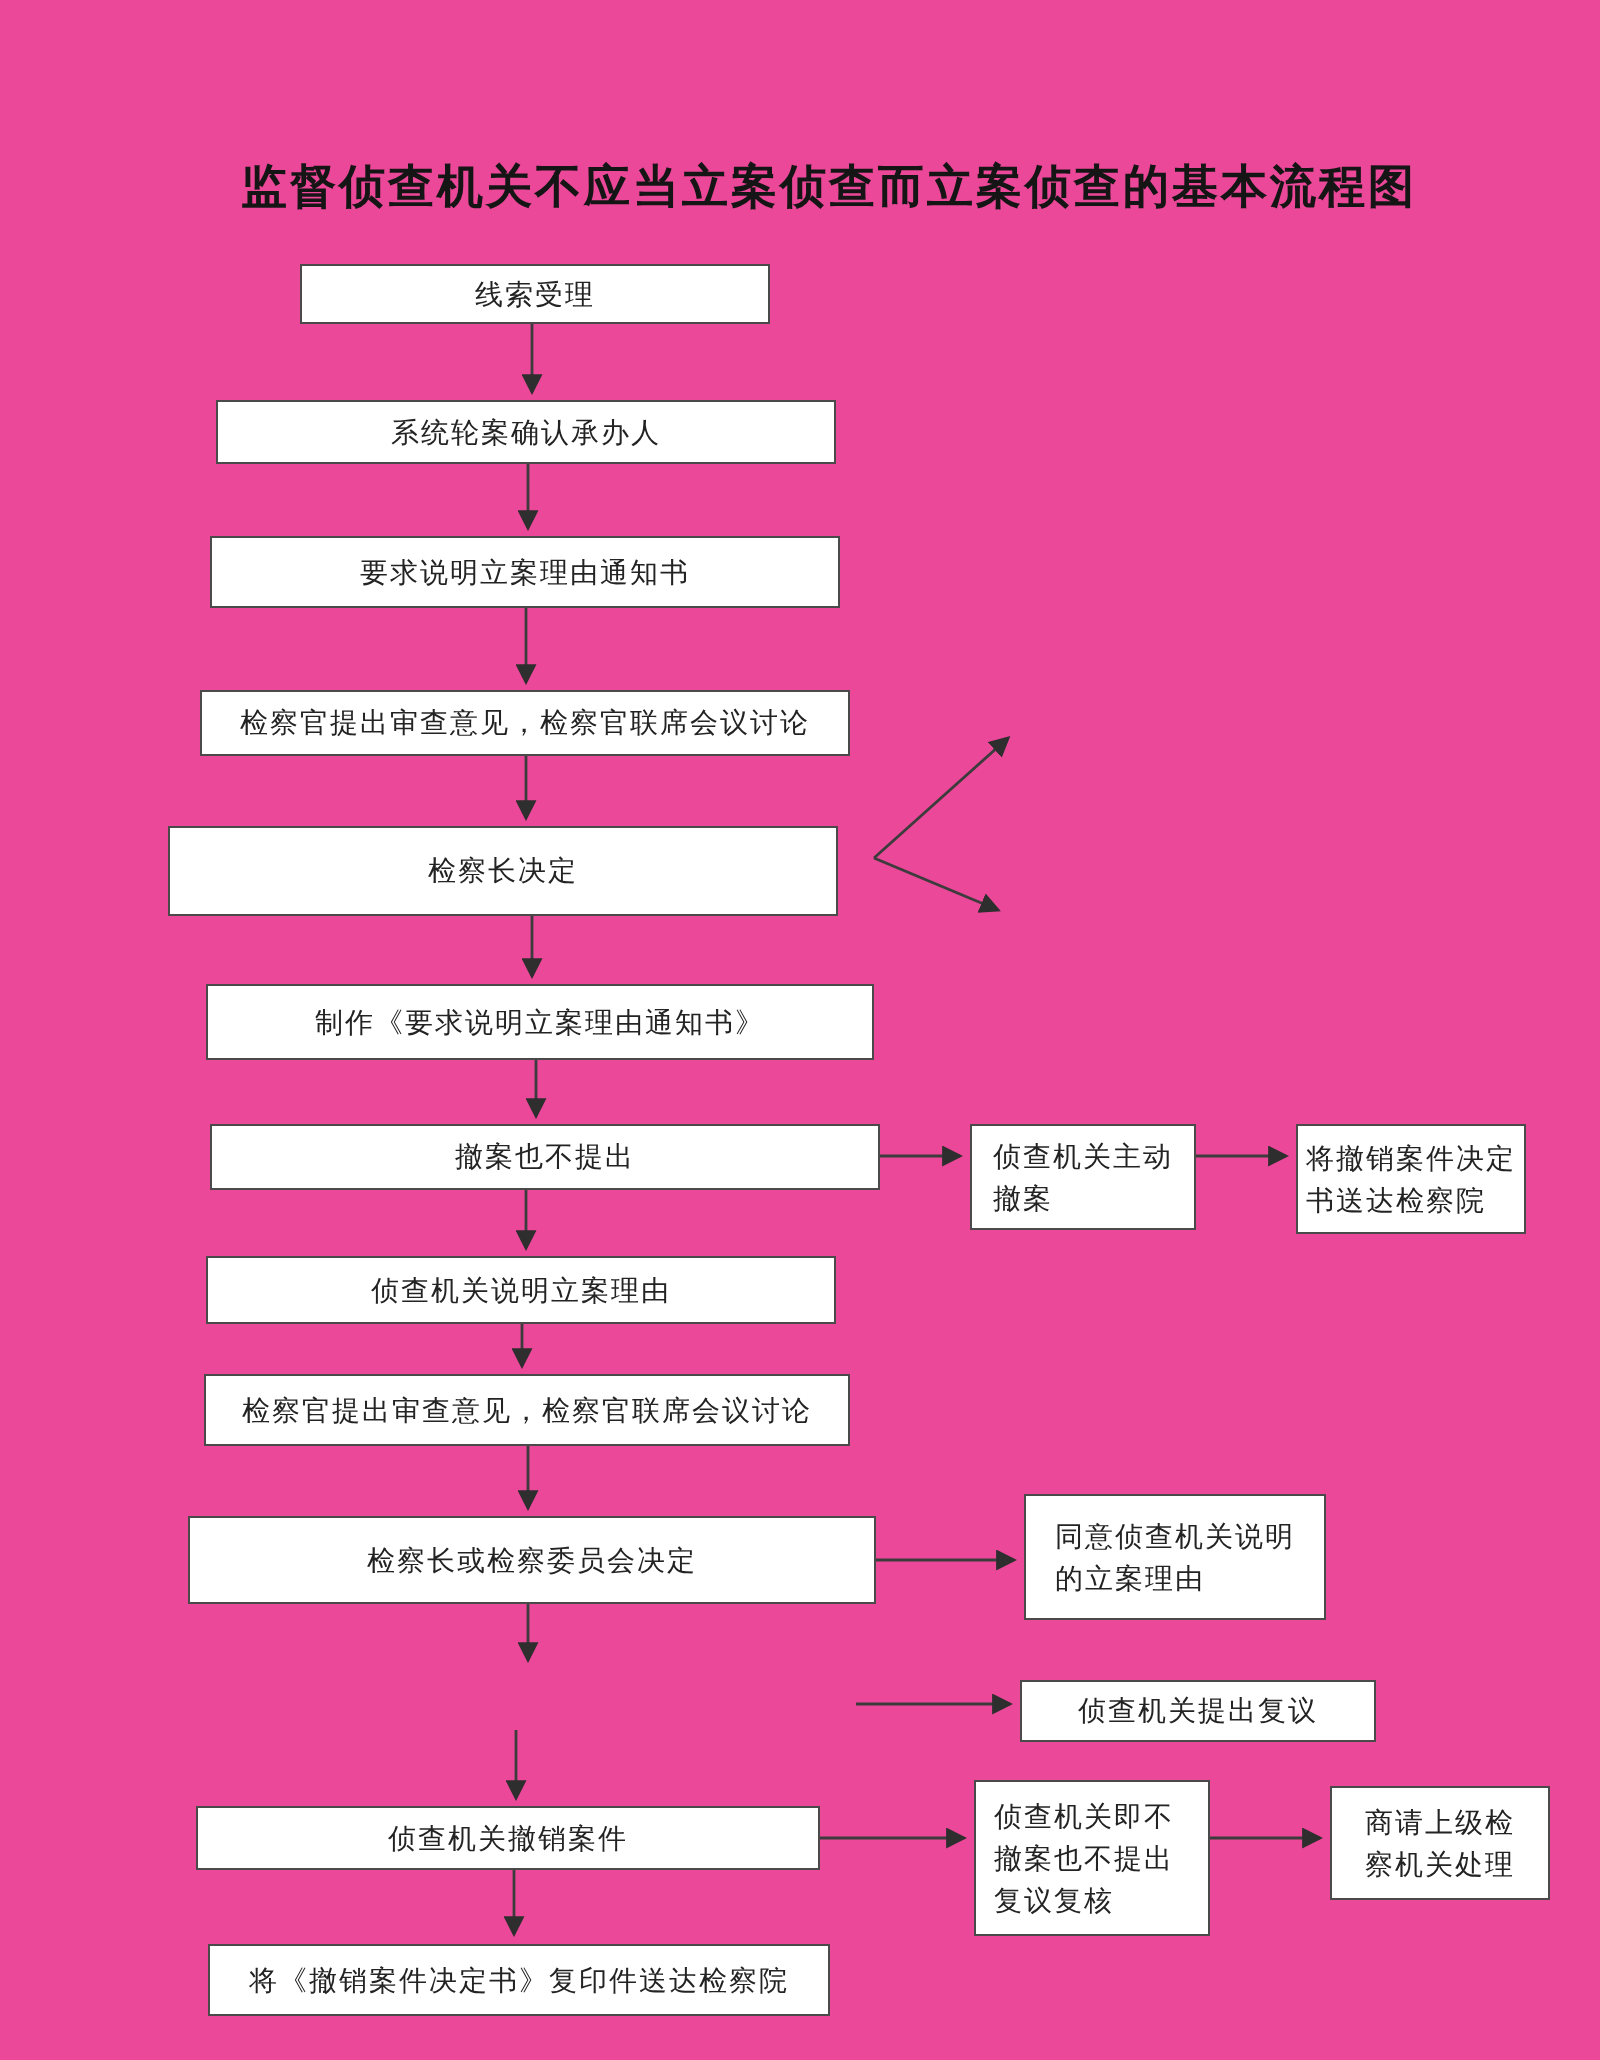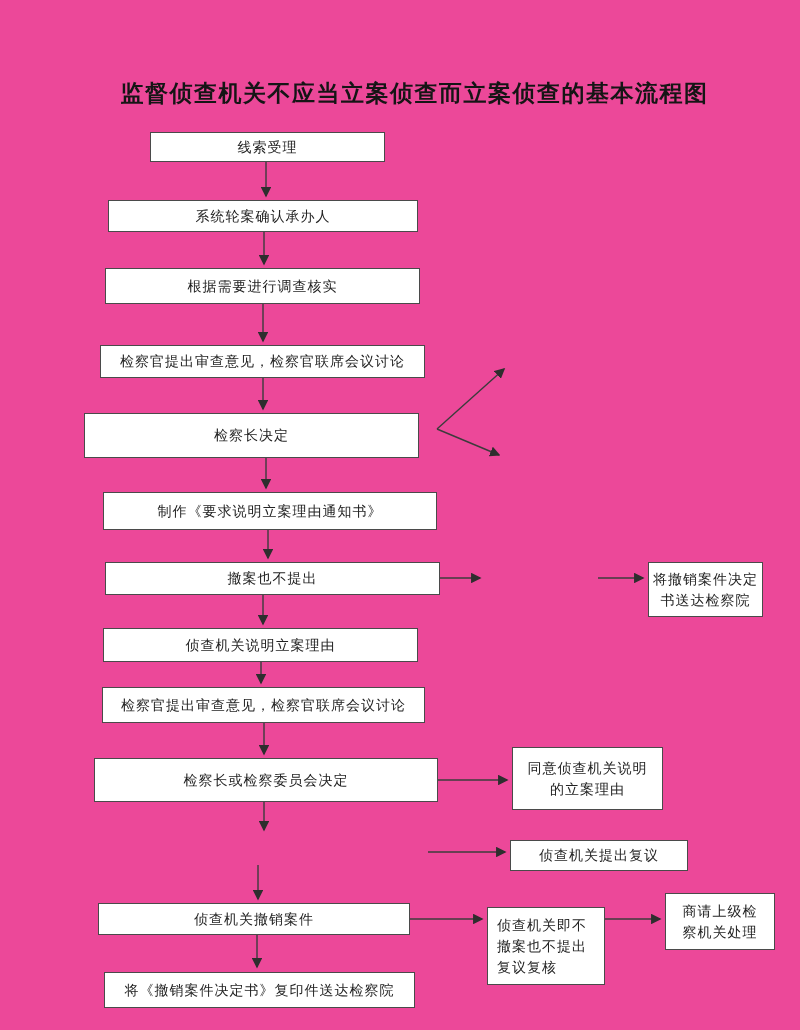--- a/index.html
+++ b/index.html
@@ -32,32 +32,31 @@
     pointer-events: none;
   }
   .node {
     position: absolute;
     box-sizing: border-box;
     border: 1.5px solid #4a4a4a;
     background: #ffffff;
     display: flex;
     align-items: center;
     justify-content: center;
-    text-align: center;
+    text-align: left;
     font-size: 14px;
     line-height: 1.5;
     color: #232323;
     letter-spacing: 1px;
     white-space: pre-line;
   }
   .node.align-left {
     justify-content: flex-start;
     text-align: left;
     padding-left: 9px;
-    margin-top: 17px;
   }
 </style>
 </head>
 <body>
 
 <div class="stage">
 
   <div class="title">监督侦查机关不应当立案侦查而立案侦查的基本流程图</div>
 
   <svg class="edges" viewBox="0 0 800 1030" xmlns="http://www.w3.org/2000/svg">
@@ -85,25 +84,27 @@
       <line x1="428" y1="852" x2="505" y2="852" marker-end="url(#ah)"></line>
       <line x1="258" y1="865" x2="258" y2="899" marker-end="url(#ah)"></line>
       <line x1="410" y1="919" x2="482" y2="919" marker-end="url(#ah)"></line>
       <line x1="605" y1="919" x2="660" y2="919" marker-end="url(#ah)"></line>
       <line x1="257" y1="935" x2="257" y2="967" marker-end="url(#ah)"></line>
     </g>
   </svg>
 
   <div class="node" style="left:150px;top:132px;width:235px;height:30px">线索受理</div>
   <div class="node" style="left:108px;top:200px;width:310px;height:32px">系统轮案确认承办人</div>
-  <div class="node" style="left:105px;top:268px;width:315px;height:36px">根据需要进行调查核实</div>
+  <div class="node" style="left:105px;top:268px;width:315px;height:36px">要求说明立案理由通知书</div>
   <div class="node" style="left:100px;top:345px;width:325px;height:33px">检察官提出审查意见，检察官联席会议讨论</div>
   <div class="node" style="left:84px;top:413px;width:335px;height:45px">检察长决定</div>
   <div class="node" style="left:103px;top:492px;width:334px;height:38px">制作《要求说明立案理由通知书》</div>
   <div class="node" style="left:105px;top:562px;width:335px;height:33px">撤案也不提出</div>
+  <div class="node" style="left:485px;top:562px;width:113px;height:53px">侦查机关主动
+撤案</div>
   <div class="node" style="left:648px;top:562px;width:115px;height:55px">将撤销案件决定
 书送达检察院</div>
   <div class="node" style="left:103px;top:628px;width:315px;height:34px">侦查机关说明立案理由</div>
   <div class="node" style="left:102px;top:687px;width:323px;height:36px">检察官提出审查意见，检察官联席会议讨论</div>
   <div class="node" style="left:94px;top:758px;width:344px;height:44px">检察长或检察委员会决定</div>
   <div class="node" style="left:512px;top:747px;width:151px;height:63px">同意侦查机关说明
 的立案理由</div>
   <div class="node" style="left:98px;top:903px;width:312px;height:32px">侦查机关撤销案件</div>
   <div class="node" style="left:510px;top:840px;width:178px;height:31px">侦查机关提出复议</div>
   <div class="node align-left" style="left:487px;top:890px;width:118px;height:78px">侦查机关即不

